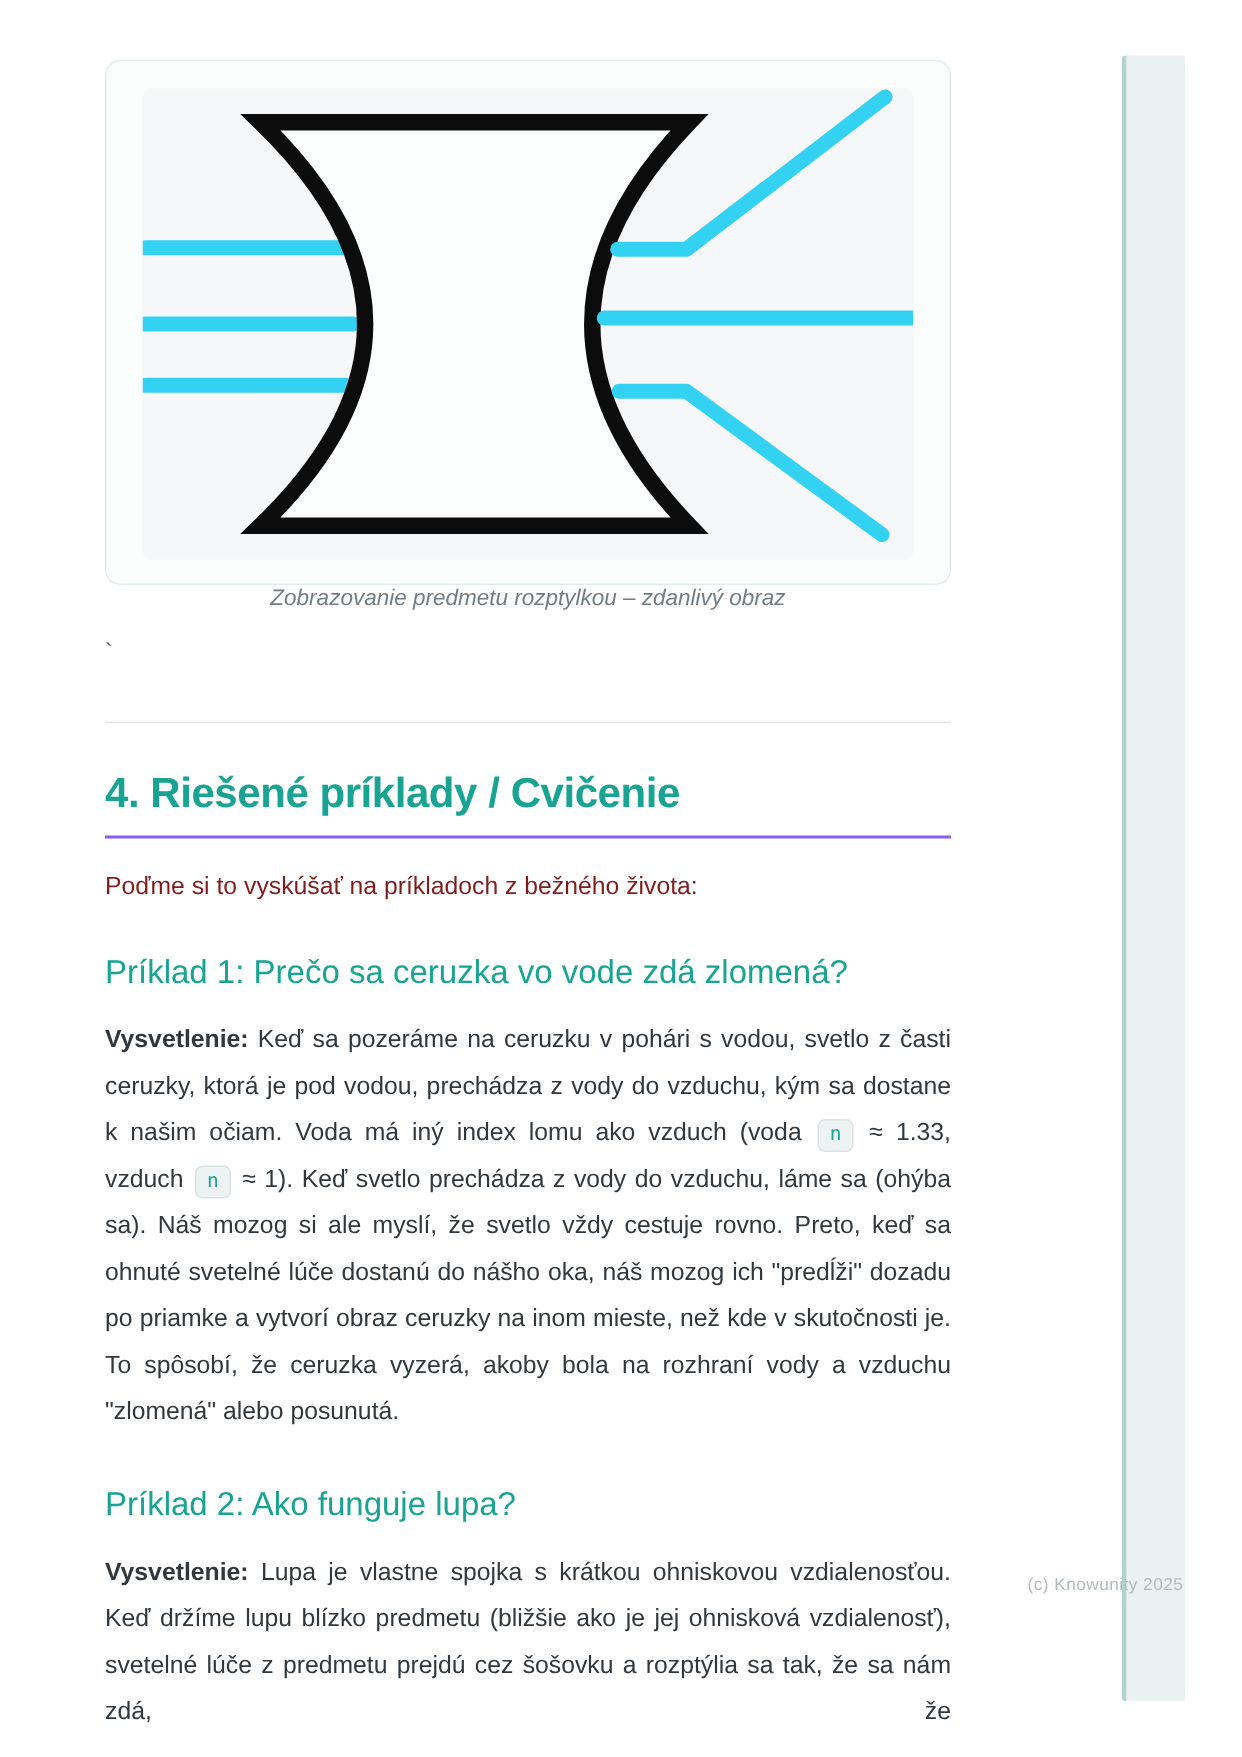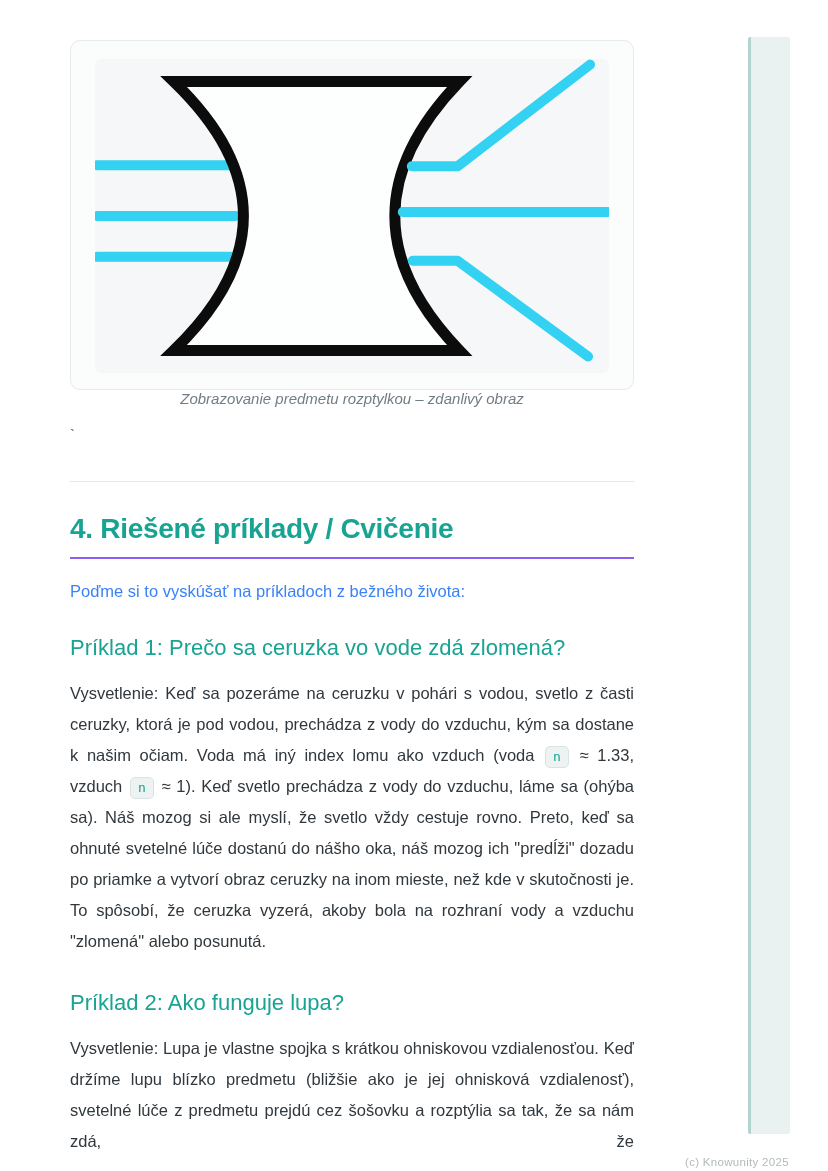--- a/index.html
+++ b/index.html
@@ -46,38 +46,38 @@
   h2.section-heading {
     margin-top:30px;
     font-size:28px;
     line-height:34px;
     font-weight:bold;
     letter-spacing:-0.3px;
     color:var(--accent,#149b8b);
     padding-bottom:11px;
     border-bottom:2px solid #8b5cf6;
   }
-  p.intro { margin-top:21px; font-size:16.5px; line-height:22px; color:#3b82f6; }
+  p.intro { margin-top:21px; font-size:16.5px; line-height:22px; color:#7f1d1d; }
 
   h3.example-heading {
     margin-top:32px;
     font-size:22px;
     line-height:27px;
     font-weight:normal;
     color:var(--accent,#1ea695);
   }
   p.body-text {
     margin-top:17px;
     font-size:16.5px;
     line-height:31px;
     text-align:justify;
     color:#31383d;
   }
   p.body-text.cut { text-align-last:justify; }
-  .b { font-weight:normal; }
+  .b { font-weight:bold; }
   .i { }
   .chip {
     display:inline-block;
     padding:1px 7px 2px;
     border:1px solid #d9e4e2;
     border-radius:5px;
     background:#edf3f2;
     font-family:"DejaVu Sans Mono","Liberation Mono",monospace;
     font-size:13px;
     line-height:17px;
@@ -90,21 +90,21 @@
     position:absolute;
     left:748px; top:37px;
     width:42px; height:1097px;
     background:#e9f2f0;
     border-left:3px solid #b2d4cf;
     border-radius:2px;
     z-index:1;
   }
   .watermark {
     position:absolute;
-    left:685px; top:1156px;
+    left:685px; top:1051px;
     font-size:11.5px;
     letter-spacing:0.3px;
     color:#b3baba;
     z-index:2;
     white-space:nowrap;
   }
 </style>
 </head>
 <body>
 

